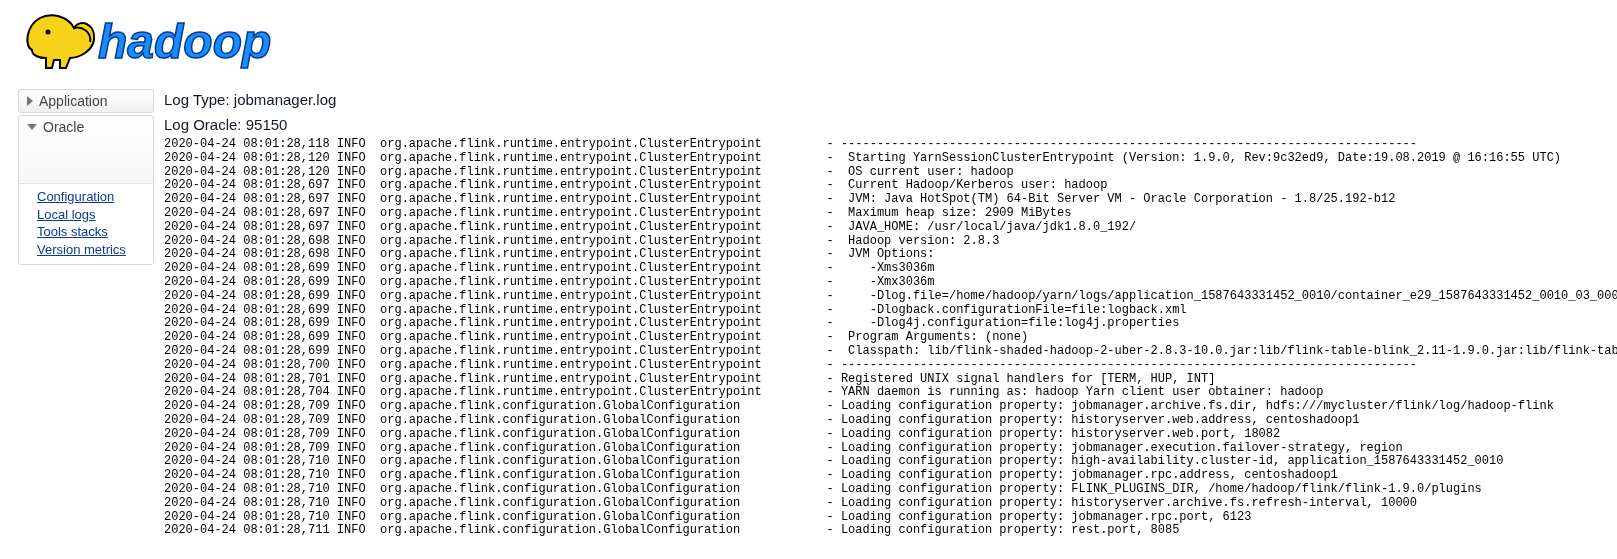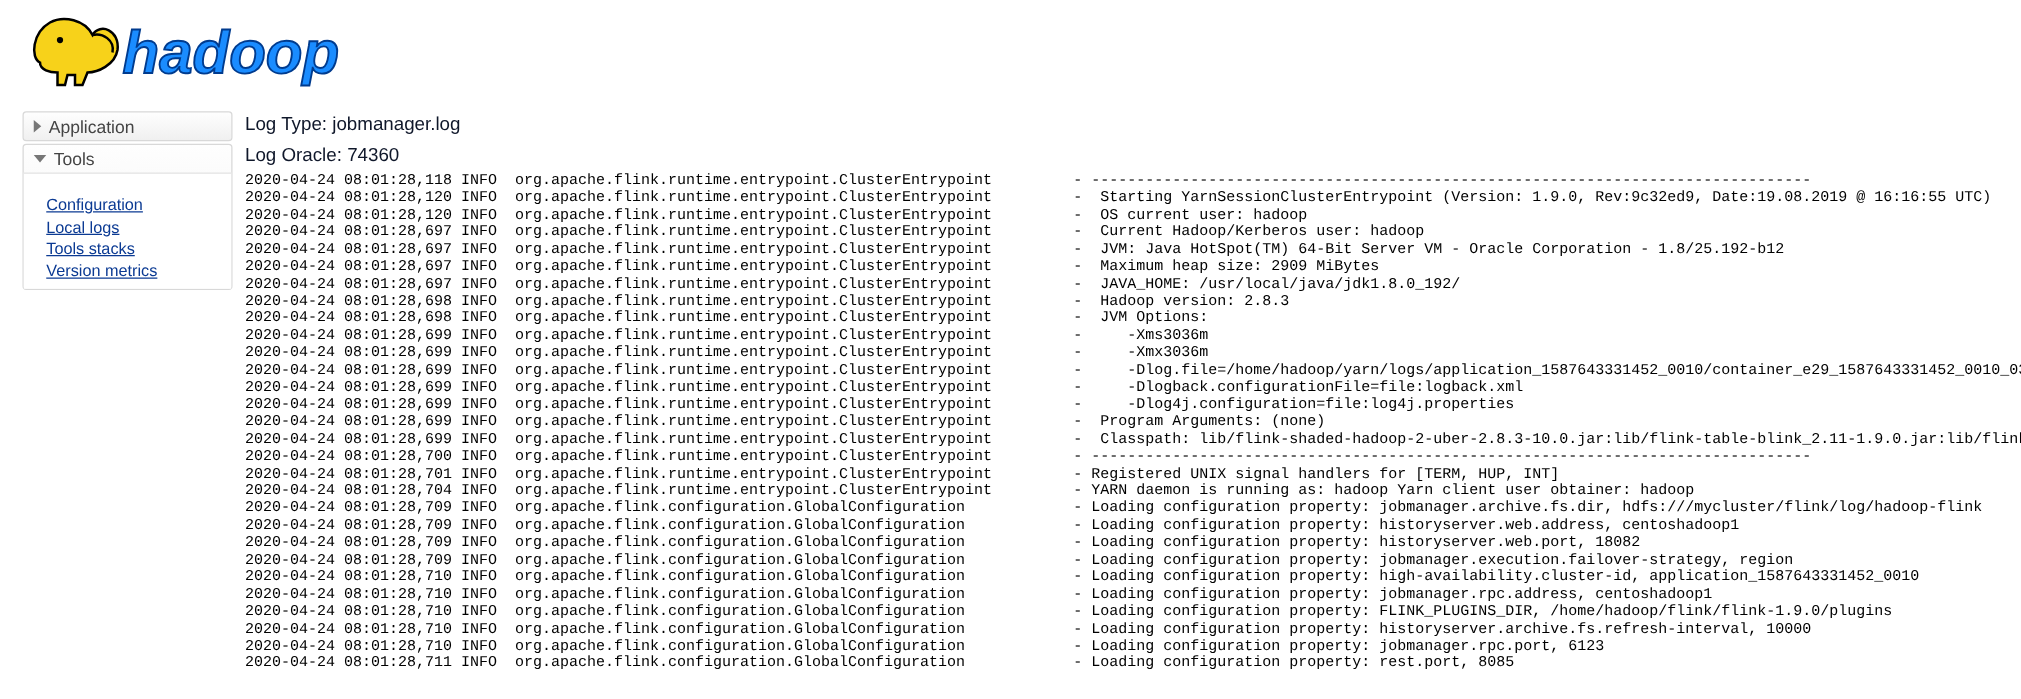--- a/index.html
+++ b/index.html
@@ -9,21 +9,21 @@
     color: #222;
     background: #fff;
     overflow-x: auto;
     white-space: nowrap;
   }
   .container { padding: 4px 8px 0 18px; }
   .logo-row { display: flex; align-items: flex-end; }
   .logo { margin: 2px 0 6px 0; }
   .main-row { display: flex; align-items: flex-start; }
   .sidebar {
-    width: 168px;
+    width: 136px;
     flex-shrink: 0;
     margin-right: 10px;
     font-size: 14px;
   }
   .sb-section {
     border: 1px solid #d8d8d8;
     border-radius: 3px;
     margin-bottom: 2px;
     background: linear-gradient(#fefefe, #f0f0f0);
   }
@@ -43,22 +43,23 @@
   .arrow-right {
     border-width: 5px 0 5px 6px;
     border-color: transparent transparent transparent #777;
   }
   .arrow-down {
     border-width: 6px 5px 0 5px;
     border-color: #777 transparent transparent transparent;
   }
   .sb-body {
     background: #fff;
-    padding: 16px 4px 6px 18px;
+    padding: 4px 4px 6px 18px;
     border-top: 1px solid #e2e2e2;
+    margin-top: 45px;
   }
   .sb-link {
     display: block;
     color: #0b3a93;
     text-decoration: underline;
     line-height: 1.35;
     cursor: pointer;
     font-size: 13px;
   }
   .content { flex: 1; min-width: 0; }
@@ -102,39 +103,39 @@
     <div class="sidebar">
       <div class="sb-section">
         <div class="sb-head">
           <span class="sb-arrow arrow-right"></span>
           <span>Application</span>
         </div>
       </div>
       <div class="sb-section">
         <div class="sb-head">
           <span class="sb-arrow arrow-down"></span>
-          <span>Tools</span>
+          <span>Oracle</span>
         </div>
         <div class="sb-body">
           <a class="sb-link">Configuration</a>
           <a class="sb-link">Local logs</a>
           <a class="sb-link">Tools stacks</a>
           <a class="sb-link">Version metrics</a>
         </div>
       </div>
     </div>
 
     <div class="content">
       <div class="pinfo">
         <span>Log Type:</span>
         <span>jobmanager.log</span>
       </div>
       <div class="pinfo">
         <span>Log Oracle:</span>
-        <span>74360</span>
+        <span>95150</span>
       </div>
       <div class="pre" id="log-pre">2020-04-24 08:01:28,118 INFO  org.apache.flink.runtime.entrypoint.ClusterEntrypoint         - --------------------------------------------------------------------------------
 2020-04-24 08:01:28,120 INFO  org.apache.flink.runtime.entrypoint.ClusterEntrypoint         -  Starting YarnSessionClusterEntrypoint (Version: 1.9.0, Rev:9c32ed9, Date:19.08.2019 @ 16:16:55 UTC)
 2020-04-24 08:01:28,120 INFO  org.apache.flink.runtime.entrypoint.ClusterEntrypoint         -  OS current user: hadoop
 2020-04-24 08:01:28,697 INFO  org.apache.flink.runtime.entrypoint.ClusterEntrypoint         -  Current Hadoop/Kerberos user: hadoop
 2020-04-24 08:01:28,697 INFO  org.apache.flink.runtime.entrypoint.ClusterEntrypoint         -  JVM: Java HotSpot(TM) 64-Bit Server VM - Oracle Corporation - 1.8/25.192-b12
 2020-04-24 08:01:28,697 INFO  org.apache.flink.runtime.entrypoint.ClusterEntrypoint         -  Maximum heap size: 2909 MiBytes
 2020-04-24 08:01:28,697 INFO  org.apache.flink.runtime.entrypoint.ClusterEntrypoint         -  JAVA_HOME: /usr/local/java/jdk1.8.0_192/
 2020-04-24 08:01:28,698 INFO  org.apache.flink.runtime.entrypoint.ClusterEntrypoint         -  Hadoop version: 2.8.3
 2020-04-24 08:01:28,698 INFO  org.apache.flink.runtime.entrypoint.ClusterEntrypoint         -  JVM Options:

